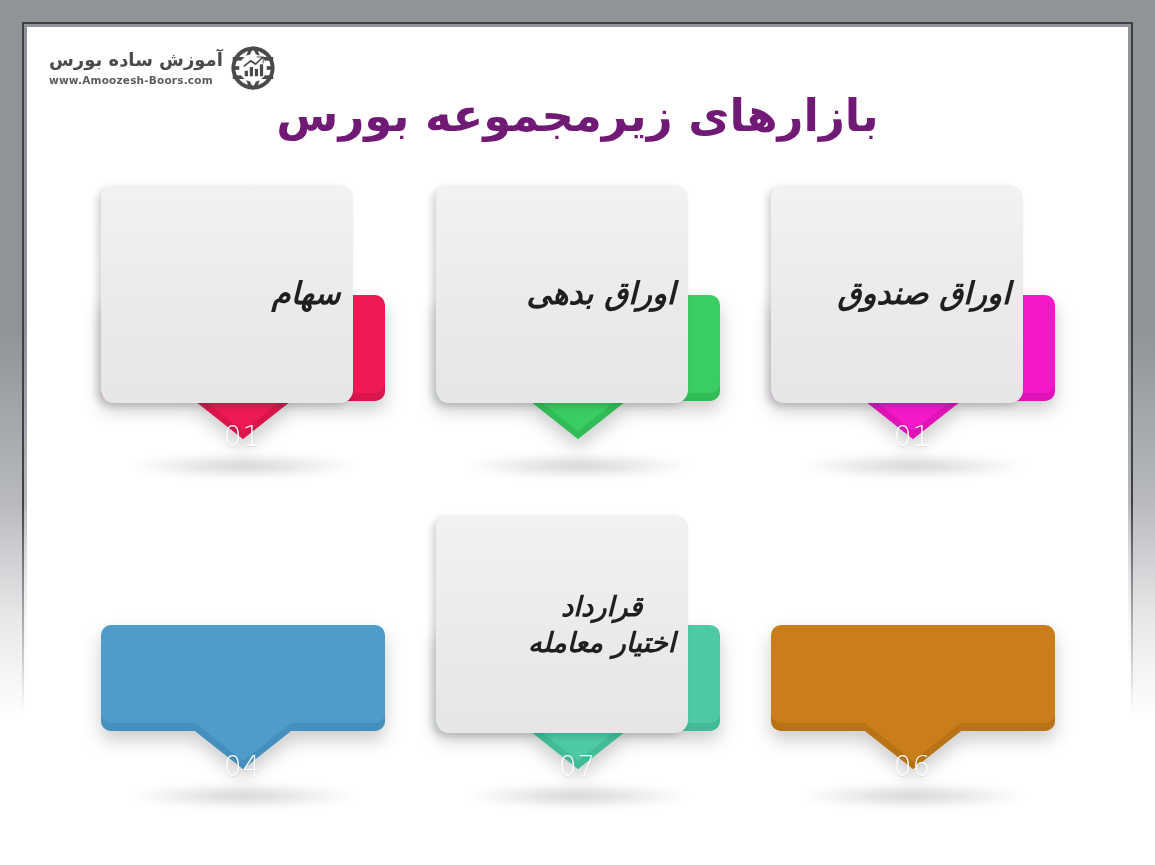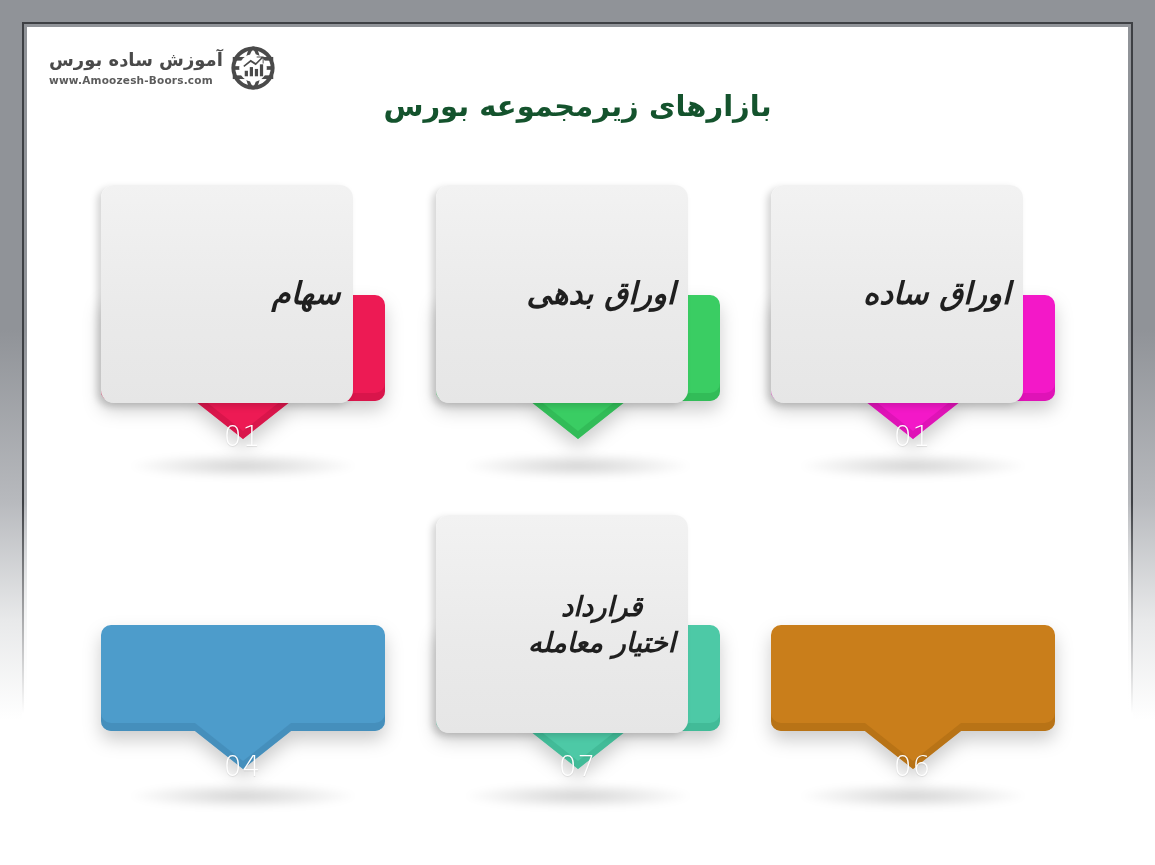--- a/index.html
+++ b/index.html
@@ -59,22 +59,22 @@
   }
   #logo-url {
     font-size:10.5px; color:#5c5c5c; direction:ltr;
     letter-spacing:0.2px; margin-top:5px; font-weight:600;
   }
 
   
   #title {
     position:absolute; top:62px; left:0; right:0;
     text-align:center;
-    font-size:29px; font-weight:bold;
-    color:#14532d; direction:rtl;
+    font-size:45px; font-weight:bold;
+    color:#701a75; direction:rtl;
     letter-spacing:-0.5px;
   }
 
   
   #grid {
     position:absolute;
     left:48px; top:150px;
     width:1005px;
     display:grid;
     grid-template-columns:repeat(3, 1fr);
@@ -207,21 +207,21 @@
       </div>
       <div class="card">
         <div class="ribbon">
           <svg viewBox="0 0 284 144" preserveAspectRatio="none" xmlns="http://www.w3.org/2000/svg">
             <path d="M10 0 H274 A10 10 0 0 1 284 10 V96 A10 10 0 0 1 274 106 H190 L142 144 L94 106 H10 A10 10 0 0 1 0 96 V10 A10 10 0 0 1 10 0 Z" fill="#F318C8"></path>
             <path d="M0 96 A10 10 0 0 0 10 106 H94 L142 144 L190 106 H274 A10 10 0 0 0 284 96 V88 A10 10 0 0 1 274 98 H190 L142 136 L94 98 H10 A10 10 0 0 1 0 88 Z" fill="#CE11AA" opacity="0.55"></path>
           </svg>
         </div>
         <div class="ribbon-num">01</div>
         <div class="panel">
-          <div class="panel-label">اوراق ساده</div>
+          <div class="panel-label">اوراق صندوق</div>
         </div>
         <div class="ground"></div>
       </div>
       <div class="card">
         <div class="ribbon">
           <svg viewBox="0 0 284 144" preserveAspectRatio="none" xmlns="http://www.w3.org/2000/svg">
             <path d="M10 0 H274 A10 10 0 0 1 284 10 V96 A10 10 0 0 1 274 106 H190 L142 144 L94 106 H10 A10 10 0 0 1 0 96 V10 A10 10 0 0 1 10 0 Z" fill="#4D9CCB"></path>
             <path d="M0 96 A10 10 0 0 0 10 106 H94 L142 144 L190 106 H274 A10 10 0 0 0 284 96 V88 A10 10 0 0 1 274 98 H190 L142 136 L94 98 H10 A10 10 0 0 1 0 88 Z" fill="#3F85B0" opacity="0.55"></path>
           </svg>
         </div>

